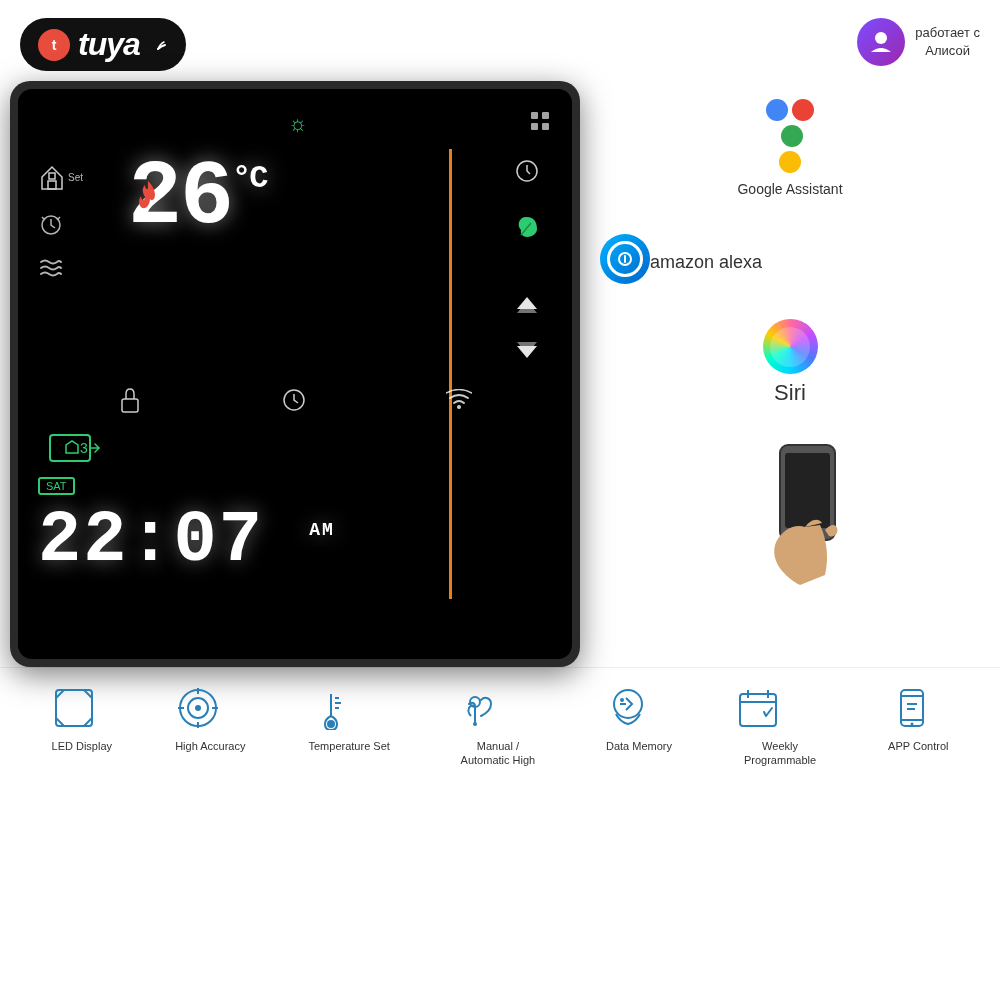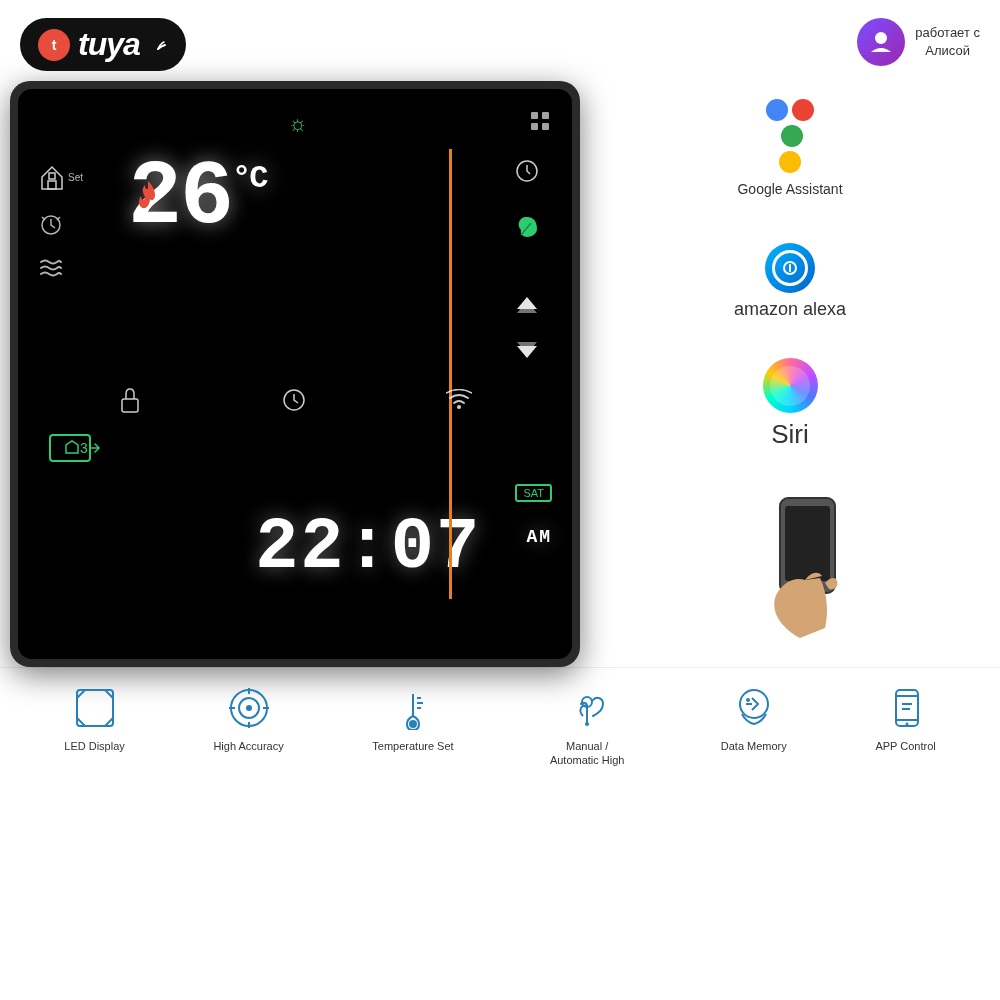--- a/index.html
+++ b/index.html
@@ -211,22 +211,22 @@
     .device-bottom {
       display: flex;
       justify-content: space-around;
       align-items: center;
       margin-top: 20px;
       padding: 0 10px;
     }
 
     
     .time-section {
-      text-align: right;
-      margin-top: 15px;
+      text-align: left;
+      margin-top: 8px;
     }
     .sat-badge {
       display: inline-block;
       border: 2px solid #2ecc71;
       color: #2ecc71;
       font-size: 11px;
       padding: 1px 6px;
       border-radius: 3px;
       margin-bottom: 5px;
     }
@@ -253,21 +253,20 @@
       padding-left: 10px;
     }
 
     
     .right-panel {
       flex: 1;
       display: flex;
       flex-direction: column;
       gap: 29px;
       padding: 10px 10px 0 10px;
-      justify-content: space-between;
     }
 
     .assistant-item {
       display: flex;
       flex-direction: column;
       align-items: center;
       padding: 8px;
     }
     .google-icon {
       display: flex;
@@ -284,21 +283,21 @@
     .g-yellow { background: #fbbc05; }
     .g-green { background: #34a853; }
     .assistant-label {
       font-size: 14px;
       color: #333;
       font-weight: 500;
     }
 
     .alexa-section {
       display: flex;
-      flex-direction: column;
+      flex-direction: row;
       align-items: center;
     }
     .alexa-circle {
       width: 50px;
       height: 50px;
       border-radius: 50%;
       background: linear-gradient(135deg, #00b2ff, #0066cc);
       display: flex;
       align-items: center;
       justify-content: center;
@@ -334,21 +333,21 @@
       justify-content: center;
       margin-bottom: 6px;
     }
     .siri-inner {
       width: 40px;
       height: 40px;
       border-radius: 50%;
       background: rgba(255,255,255,0.2);
     }
     .siri-label {
-      font-size: 26px;
+      font-size: 22px;
       color: #333;
       font-weight: 500;
     }
     .phone-hand-placeholder {
       font-size: 80px;
       color: #999;
       text-align: center;
     }
 
     
@@ -356,21 +355,21 @@
       display: flex;
       justify-content: space-around;
       align-items: flex-start;
       padding: 15px 20px;
       border-top: 1px solid #eee;
       margin-top: auto;
     }
     .feature-item {
       display: flex;
       flex-direction: column;
-      align-items: center;
+      align-items: flex-start;
       gap: 6px;
       max-width: 90px;
       text-align: center;
     }
     .feature-icon {
       width: 45px;
       height: 50px;
       display: flex;
       align-items: center;
       justify-content: center;
@@ -667,20 +666,32 @@
         <circle cx="22" cy="18" r="14"></circle>
         <path d="M10 28 Q14 36 22 38 Q30 36 34 28"></path>
         <circle cx="16" cy="14" r="2" fill="#2980b9" stroke="none"></circle>
         <path d="M20 12 L26 18 L20 24"></path>
         <path d="M14 18 L20 18"></path>
       </svg>
     </div>
     <span class="feature-label">Data Memory</span>
   </div>
 
+  <div class="feature-item">
+    <div class="feature-icon">
+      <svg width="44" height="44" viewBox="0 0 44 44" fill="none" stroke="#2980b9" stroke-width="2">
+        <rect x="4" y="8" width="36" height="32" rx="3"></rect>
+        <line x1="4" y1="16" x2="40" y2="16"></line>
+        <line x1="12" y1="4" x2="12" y2="12"></line>
+        <line x1="32" y1="4" x2="32" y2="12"></line>
+        <path d="M28 26 L30 30 L36 22" stroke-linecap="round" stroke-linejoin="round"></path>
+      </svg>
+    </div>
+    <span class="feature-label">Weekly Programmable</span>
+  </div>
 
   <div class="feature-item">
     <div class="feature-icon">
       <svg width="44" height="44" viewBox="0 0 44 44" fill="none" stroke="#2980b9" stroke-width="2">
         <rect x="12" y="4" width="22" height="36" rx="4"></rect>
         <line x1="12" y1="10" x2="34" y2="10"></line>
         <line x1="12" y1="34" x2="34" y2="34"></line>
         <circle cx="23" cy="38" r="1.5" fill="#2980b9" stroke="none"></circle>
         <line x1="18" y1="18" x2="28" y2="18"></line>
         <line x1="18" y1="23" x2="26" y2="23"></line>

